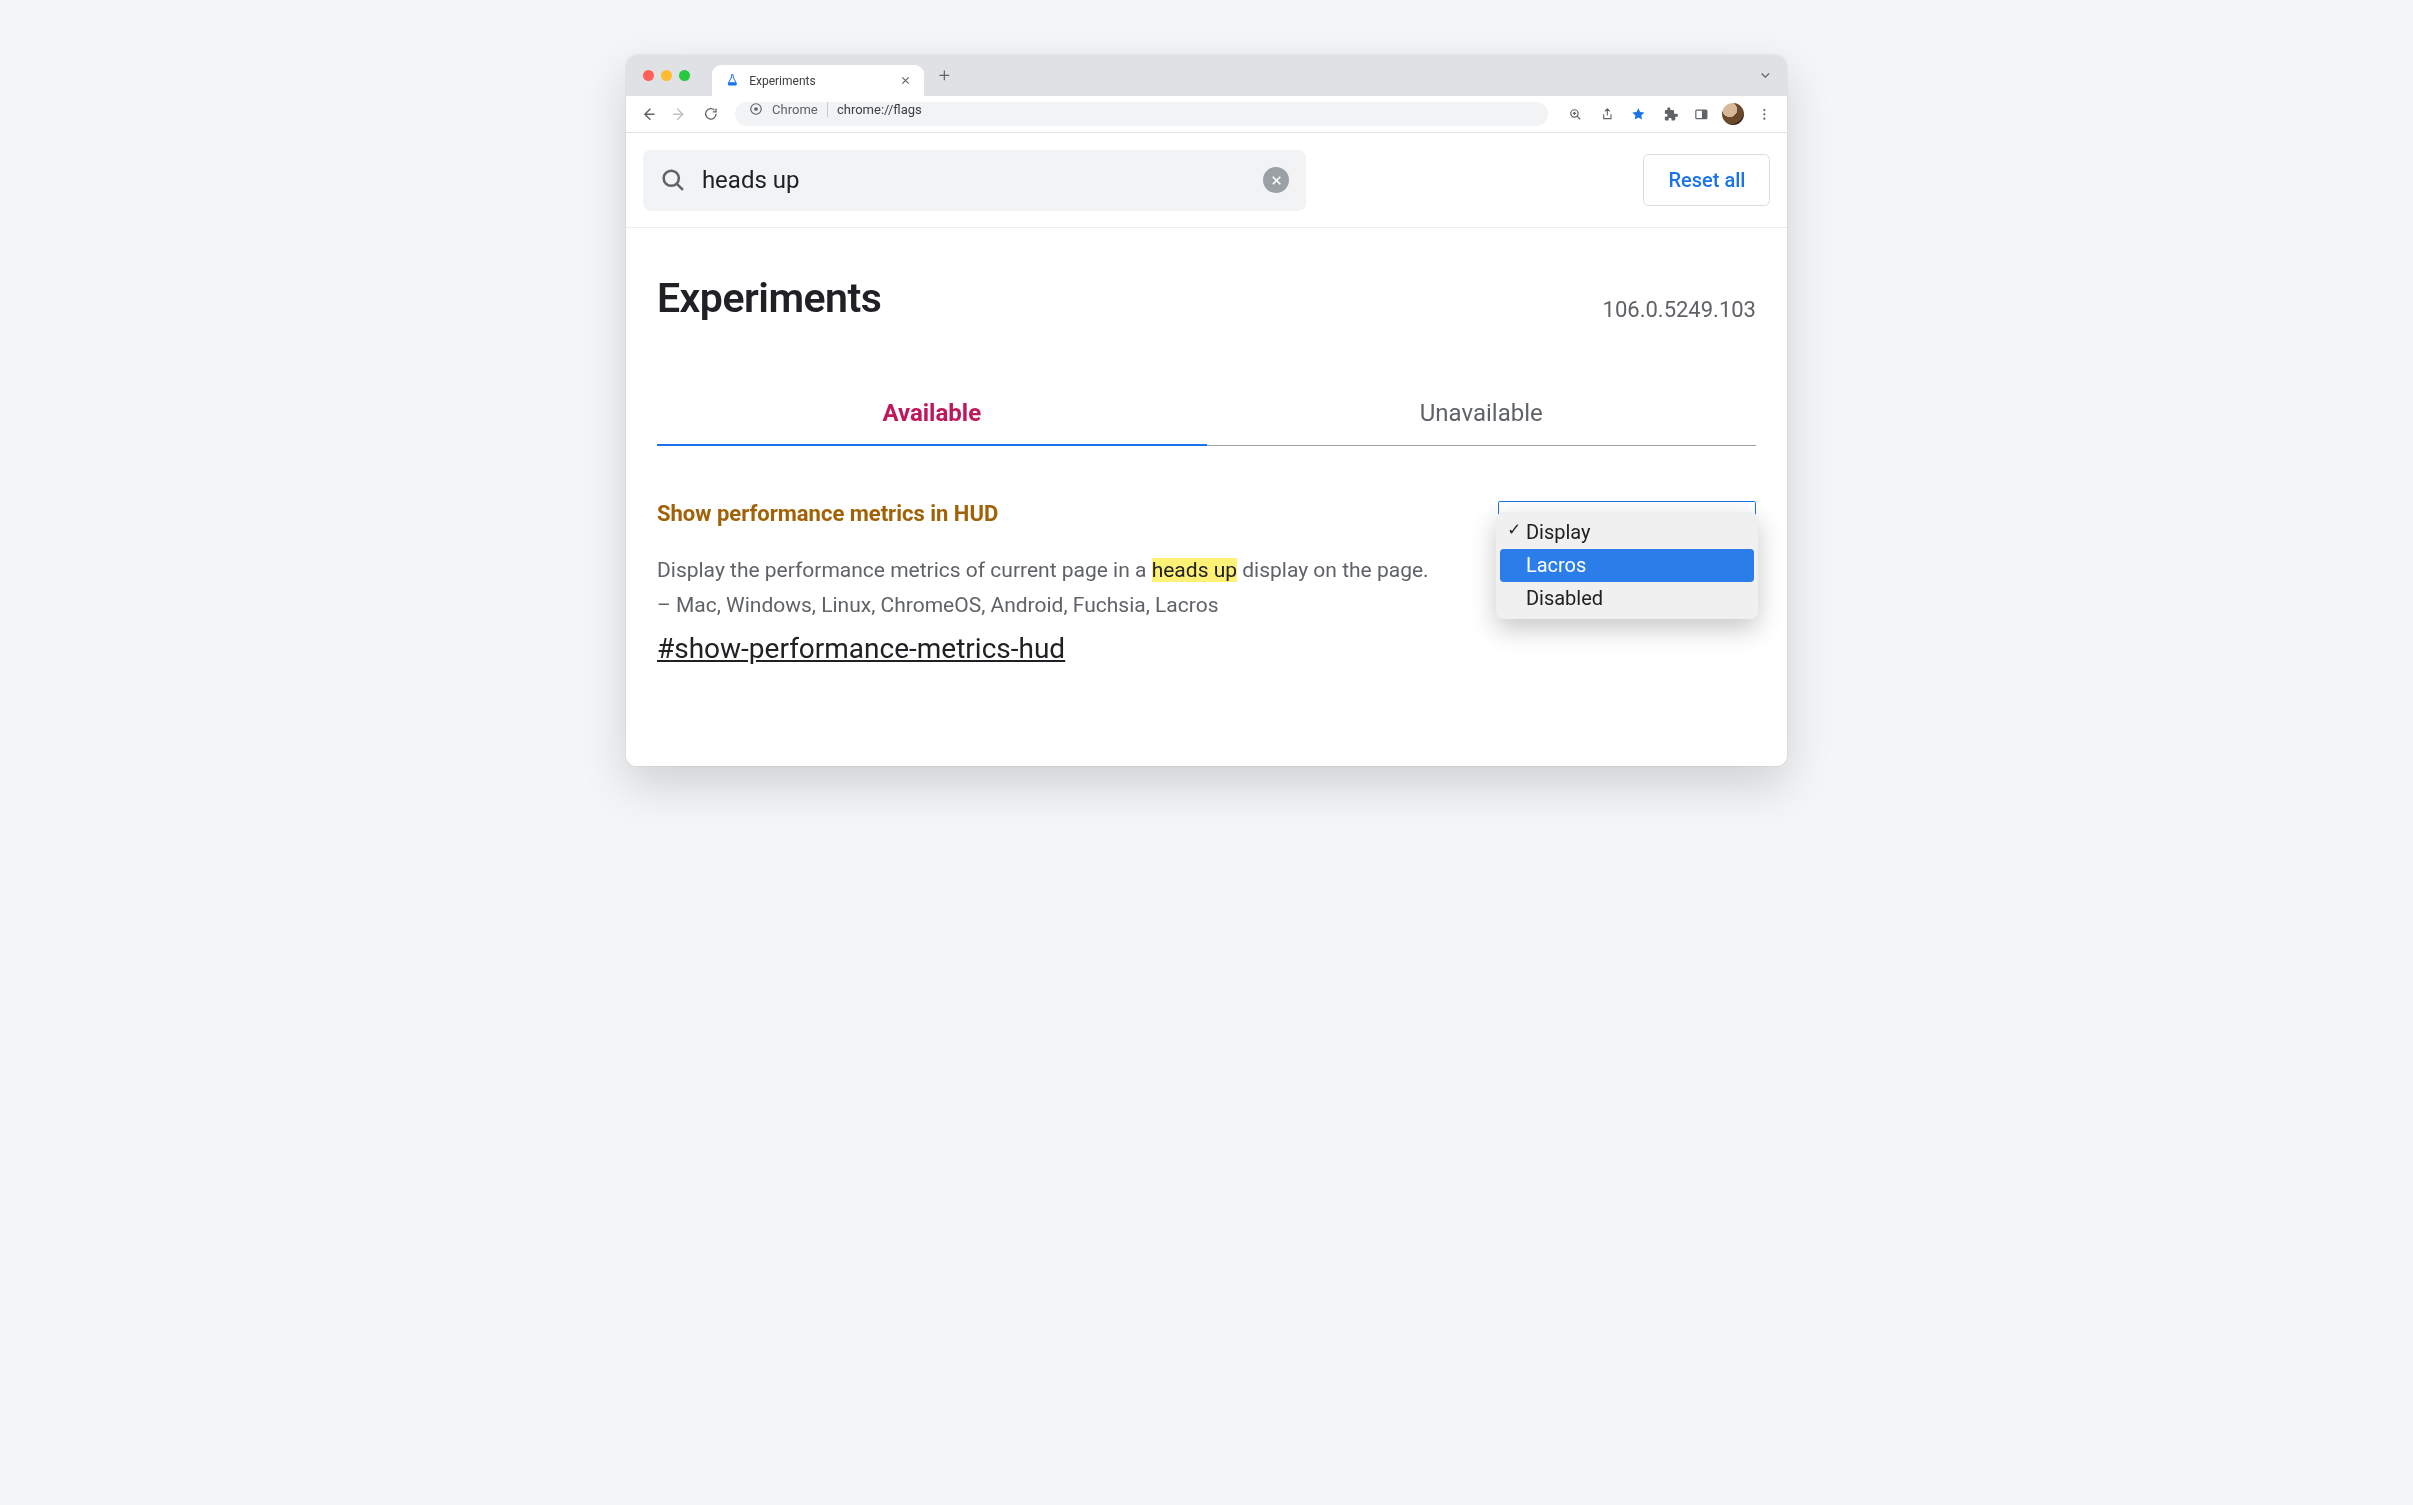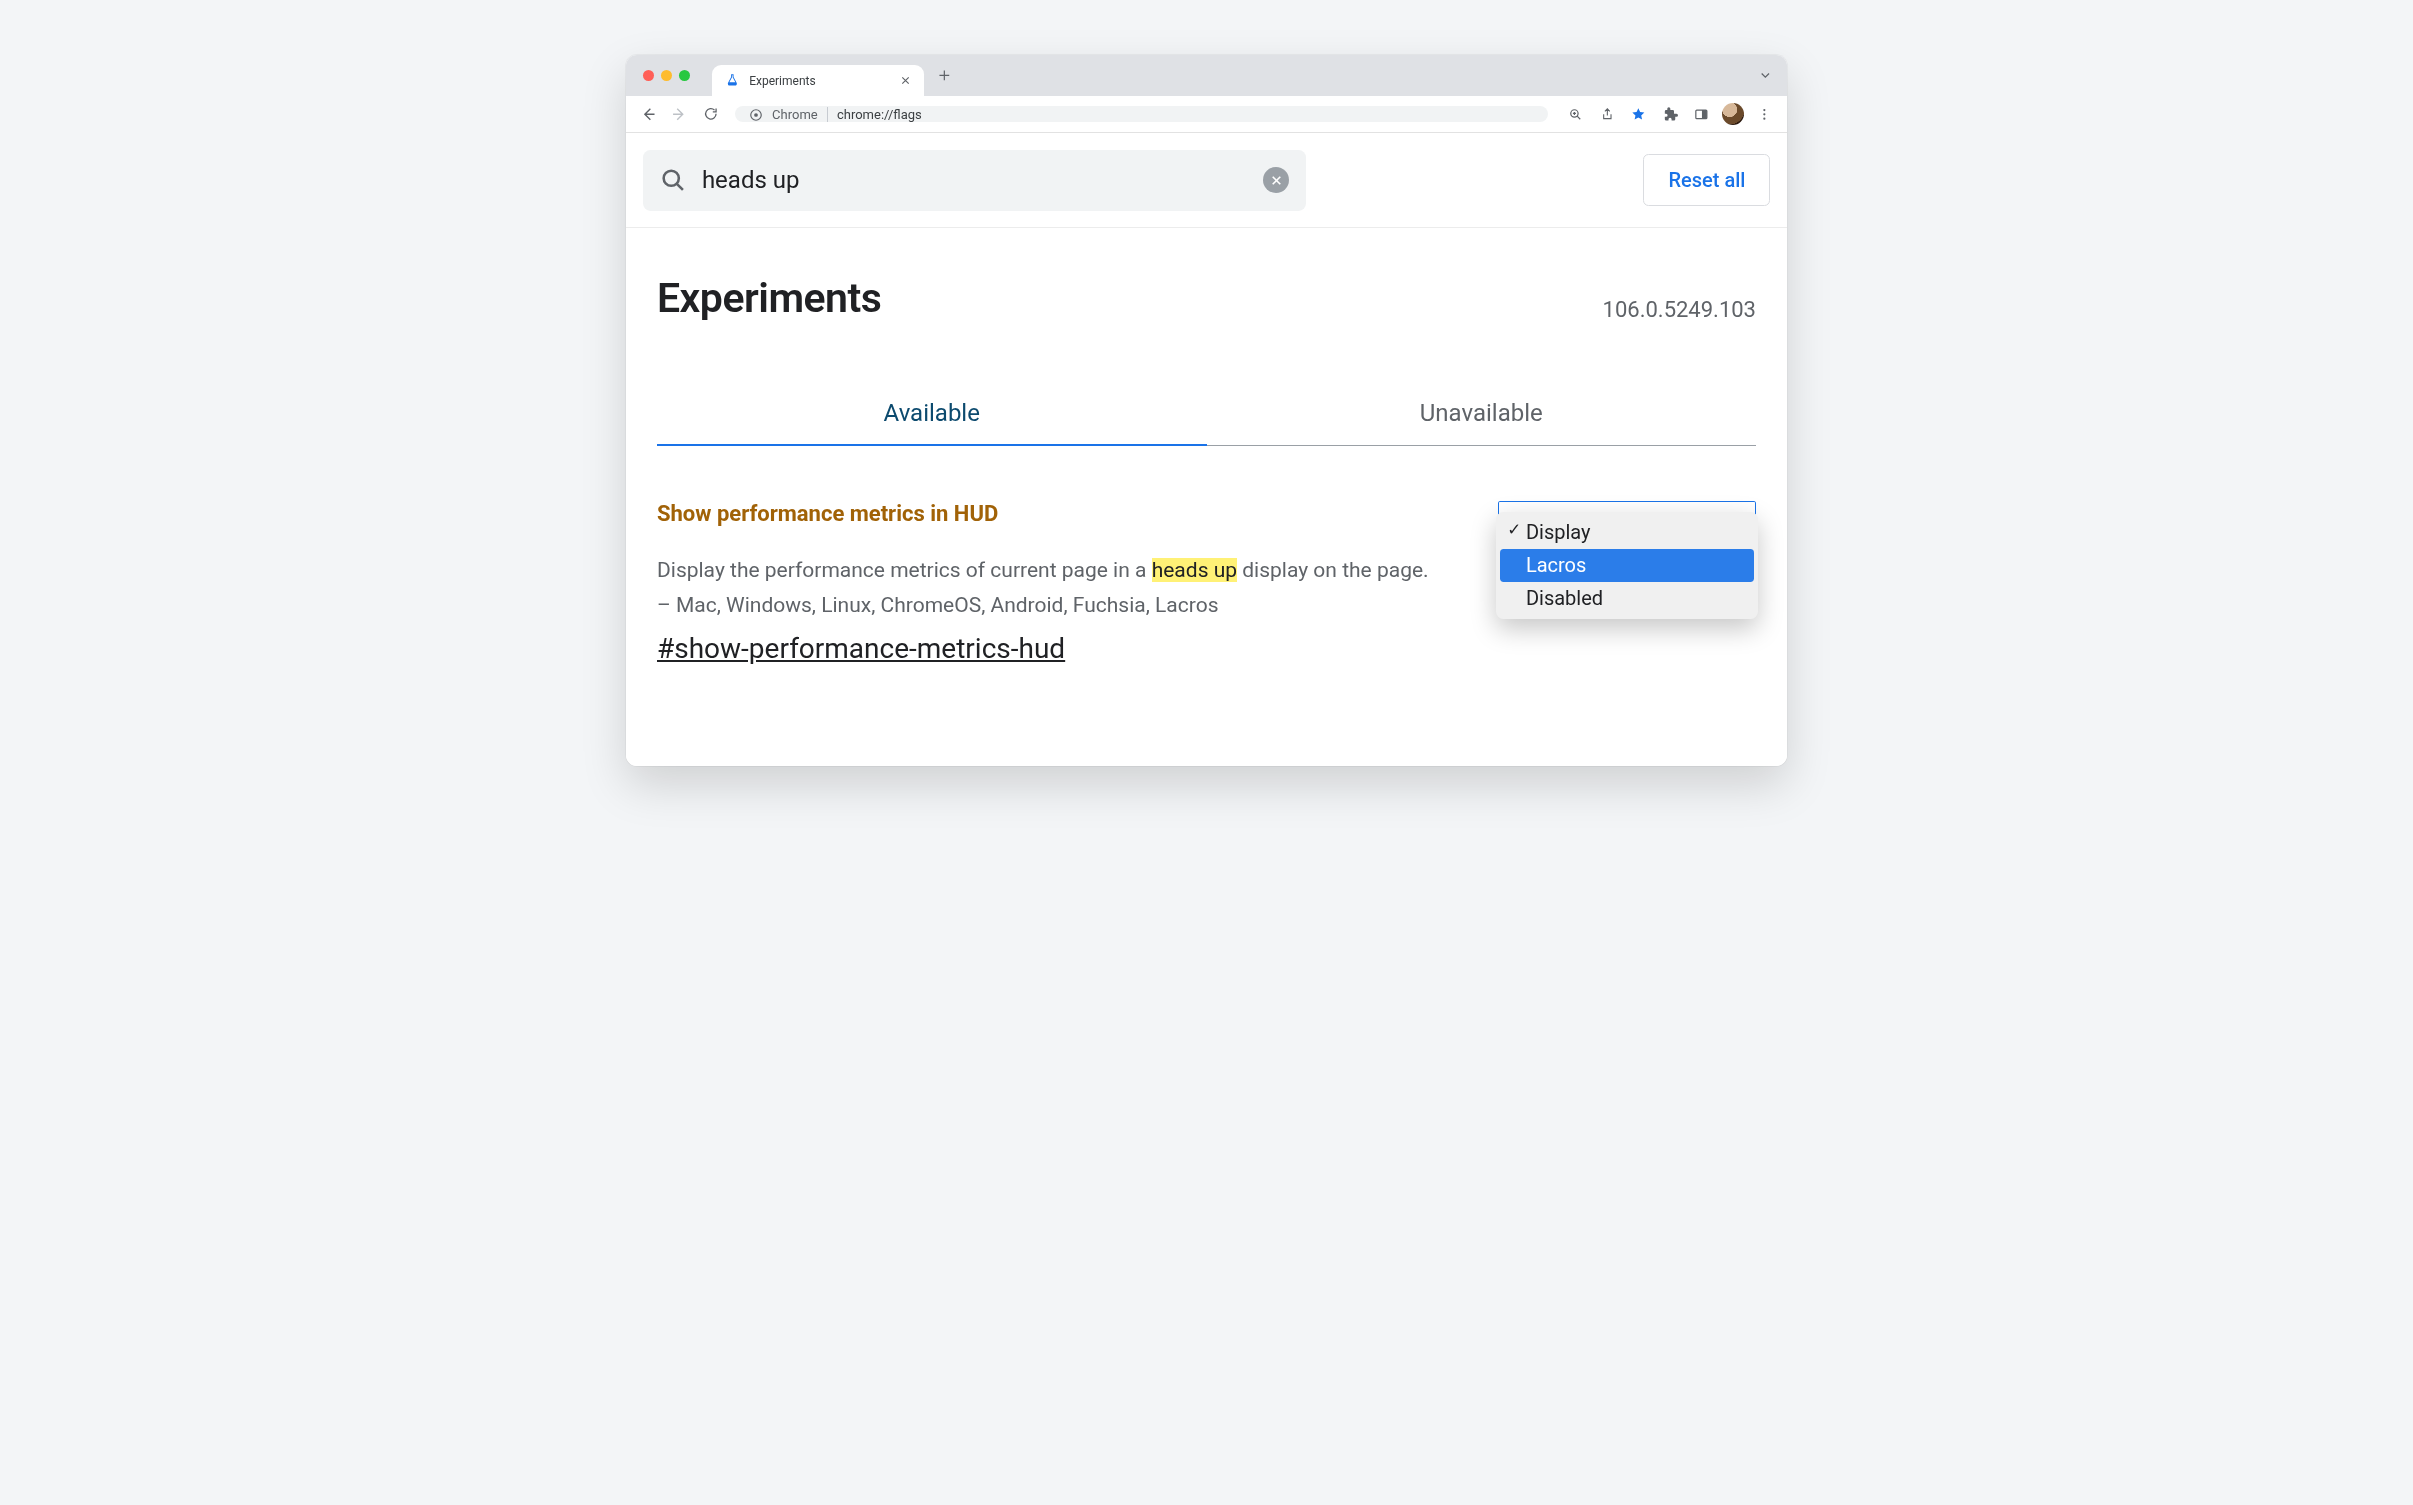--- a/index.html
+++ b/index.html
@@ -107,25 +107,25 @@
     width: 26px; height: 26px;
     display: flex; align-items: center; justify-content: center;
     color: #5f6368;
     border-radius: 50%;
     cursor: pointer;
   }
   .nav-btn.disabled { color: #bdc1c6; cursor: default; }
 
   .omnibox {
     flex: 1;
-    height: 16px;
+    height: 24px;
     background: #f1f3f4;
     border-radius: 14px;
     display: flex;
-    align-items: flex-end;
+    align-items: flex-start;
     padding: 0 13px;
     gap: 9.2px;
     color: #5f6368;
     font-size: 13px;
     margin: 0 5.5px;
   }
   .omnibox .chrome-icon { width:14.7px; height:14.7px; display:flex; align-items:center; justify-content:center; }
   .omnibox .divider { width:0.9px; height:14.7px; background:#c7cbd1; }
   .omnibox .url { color:#3c4043; }
 
@@ -216,22 +216,22 @@
   .page-tab {
     flex:1;
     text-align:center;
     font-size: 24px;
     padding: 13px 0 16.6px;
     cursor:pointer;
     border-bottom: 0.9px solid #9aa0a6;
     color:#5f6368;
   }
   .page-tab.active {
-    color:#0c4a6e;
-    font-weight:400;
+    color:#be185d;
+    font-weight:700;
     border-bottom: 2.8px solid #1a73e8;
   }
 
   .flag-row {
     display:flex;
     padding: 55px 31px 101px 31px;
     gap: 55px;
     position: relative;
   }
   .flag-text { flex: 1; min-width: 0; }

